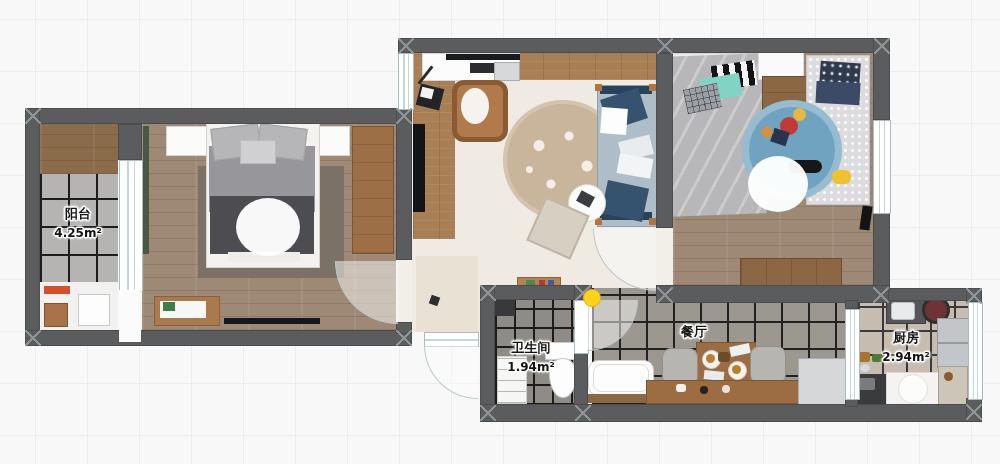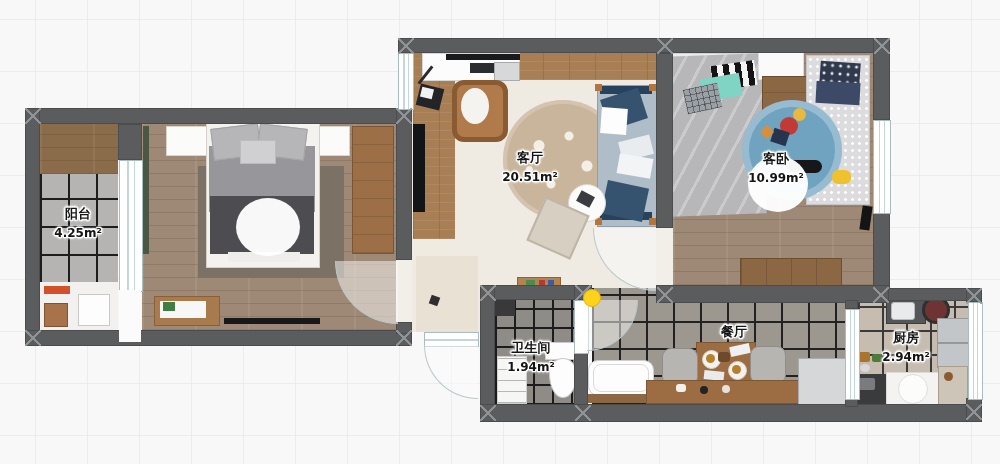--- a/index.html
+++ b/index.html
@@ -241,33 +241,25 @@
 
   <div class="marker" style="left:583px;top:289px;background:#ffd21b"></div>
 
   <div class="badge" style="left:236px;top:198px;width:64px;height:58px"></div>
   <div class="badge" style="left:748px;top:156px;width:60px;height:56px"></div>
 
   <div class="room-label" style="left:78px;top:204px">
     <span>阳台</span>
     <span class="area">4.25m²</span>
   </div>
-  <div class="room-label" style="left:530px;top:148px">
-    <span>客厅</span>
-    <span class="area">20.51m²</span>
-  </div>
-  <div class="room-label" style="left:776px;top:149px">
-    <span>客卧</span>
-    <span class="area">10.99m²</span>
-  </div>
   <div class="room-label" style="left:531px;top:338px">
     <span>卫生间</span>
     <span class="area">1.94m²</span>
   </div>
-  <div class="room-label" style="left:734px;top:322px">
+  <div class="room-label" style="left:694px;top:322px">
     <span>餐厅</span>
   </div>
   <div class="room-label" style="left:906px;top:328px">
     <span>厨房</span>
     <span class="area">2.94m²</span>
   </div>
 
 </div>
 
 </body></html>

